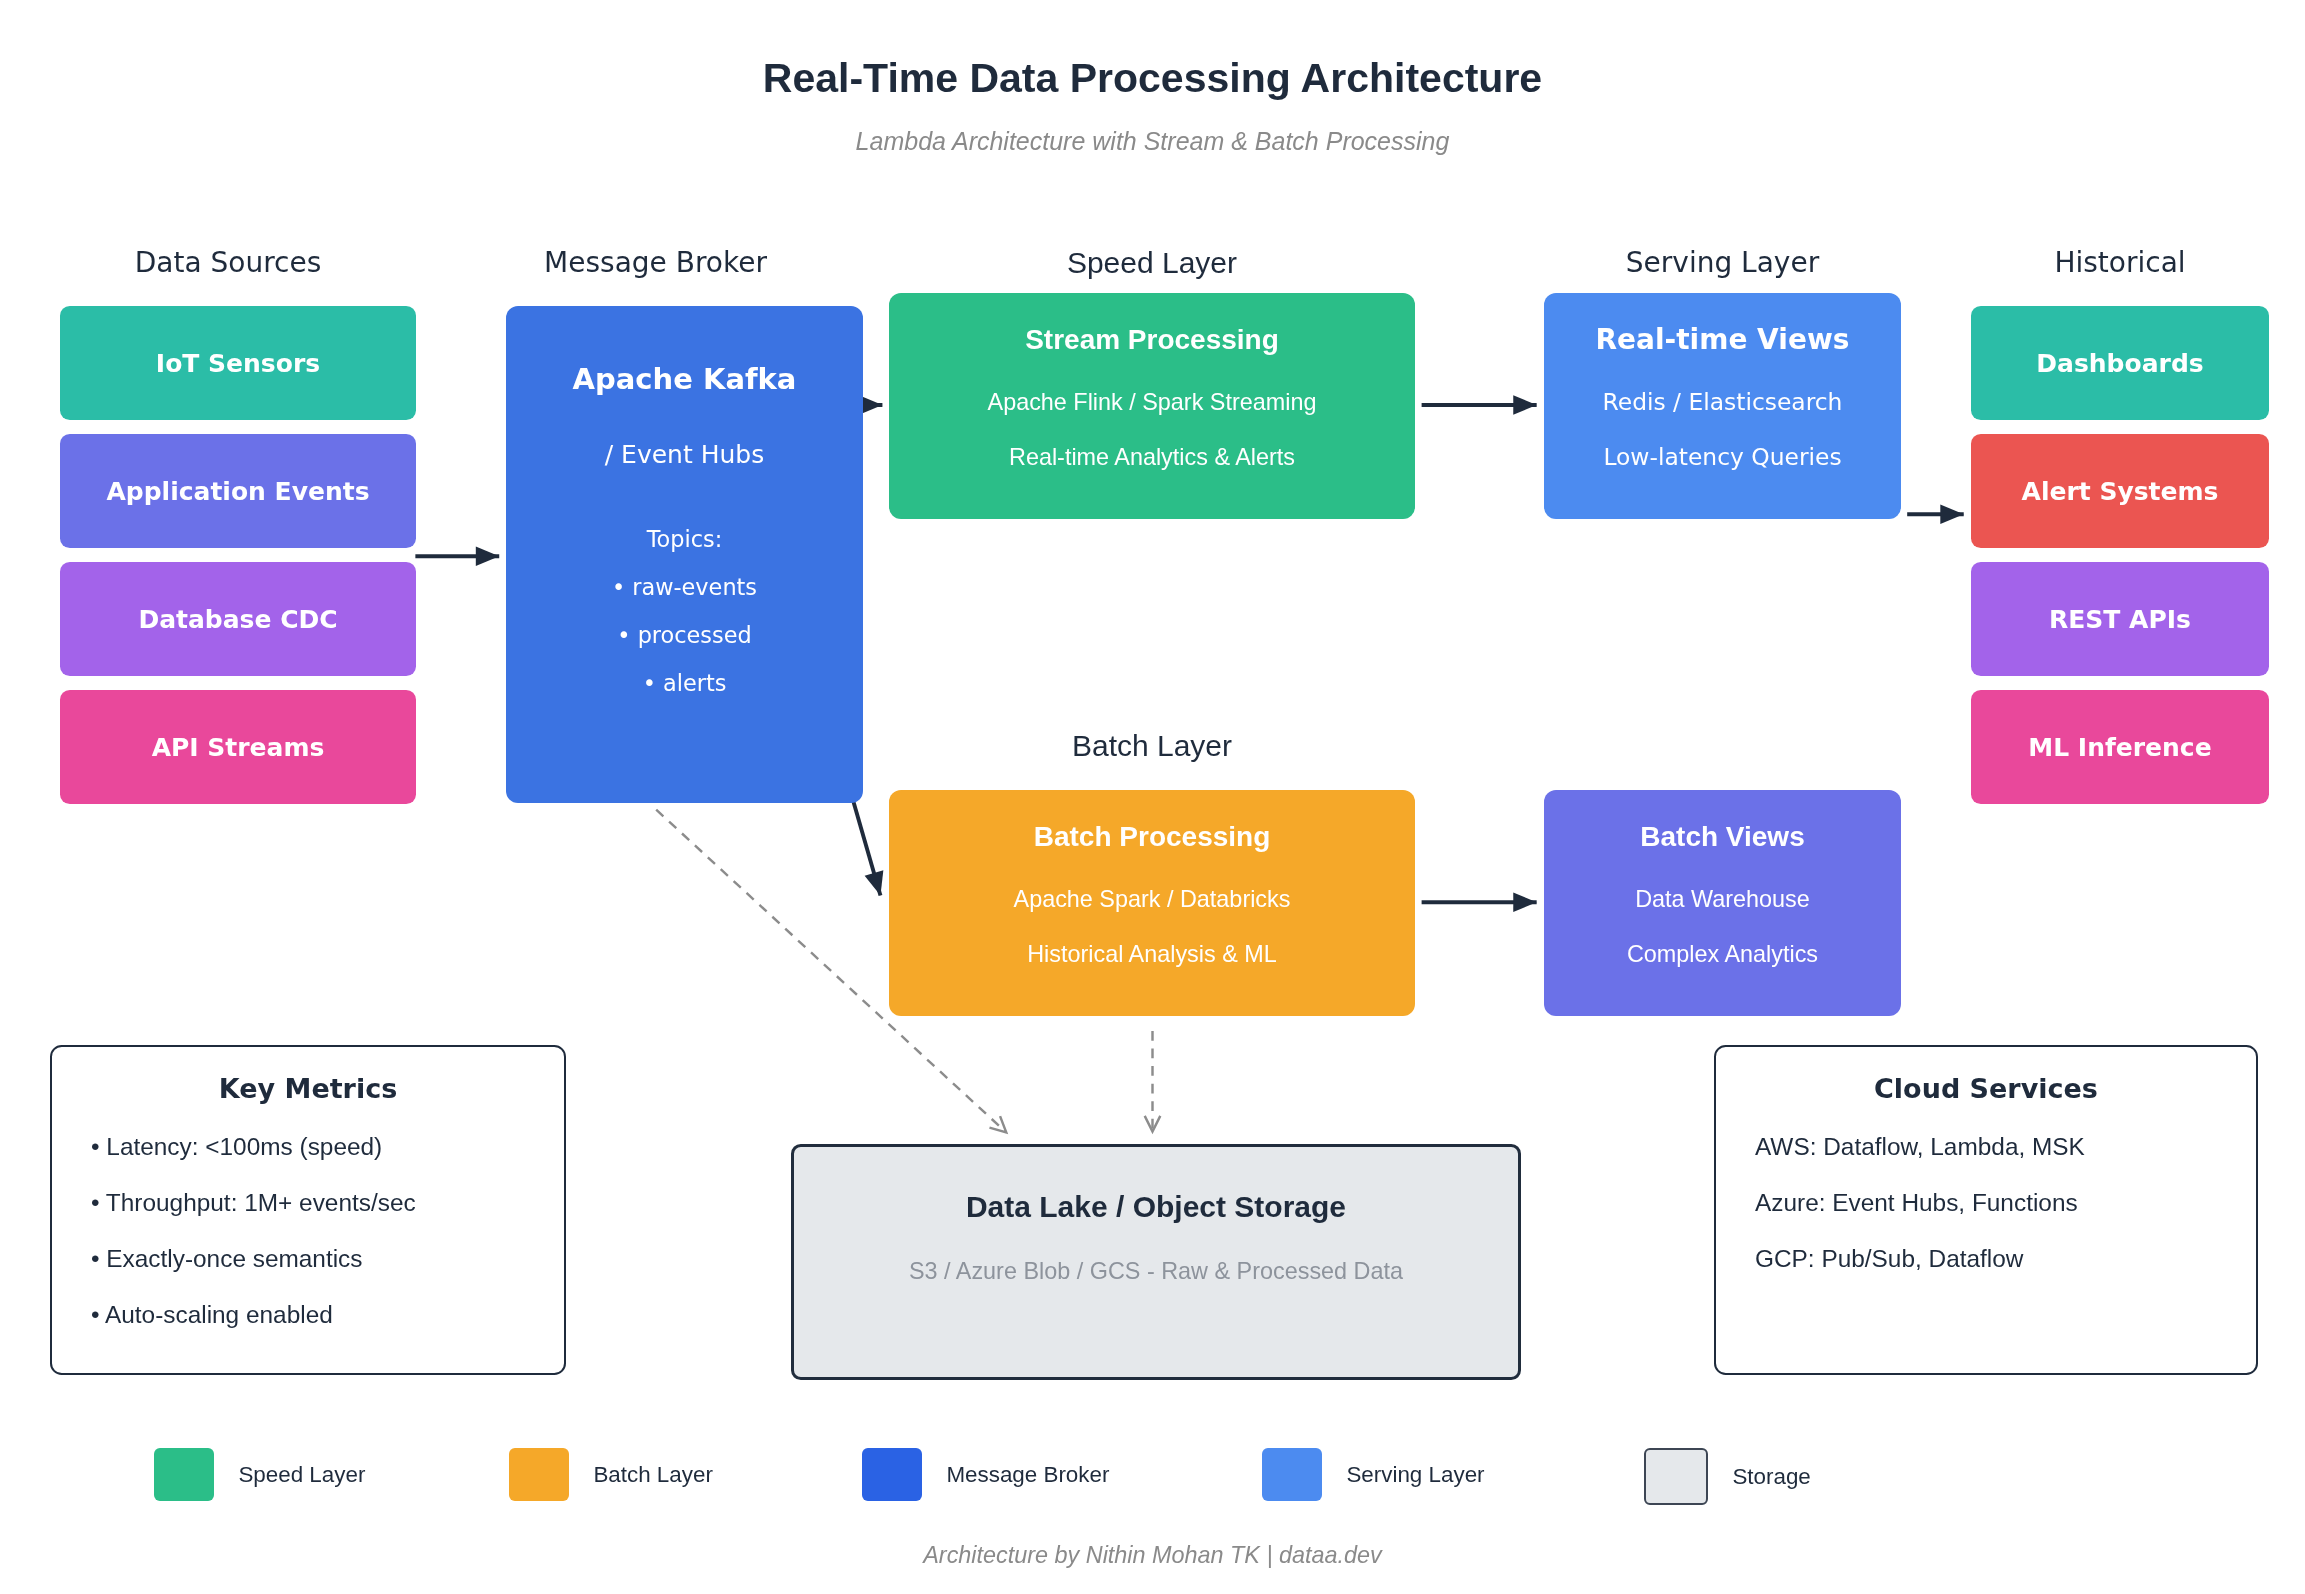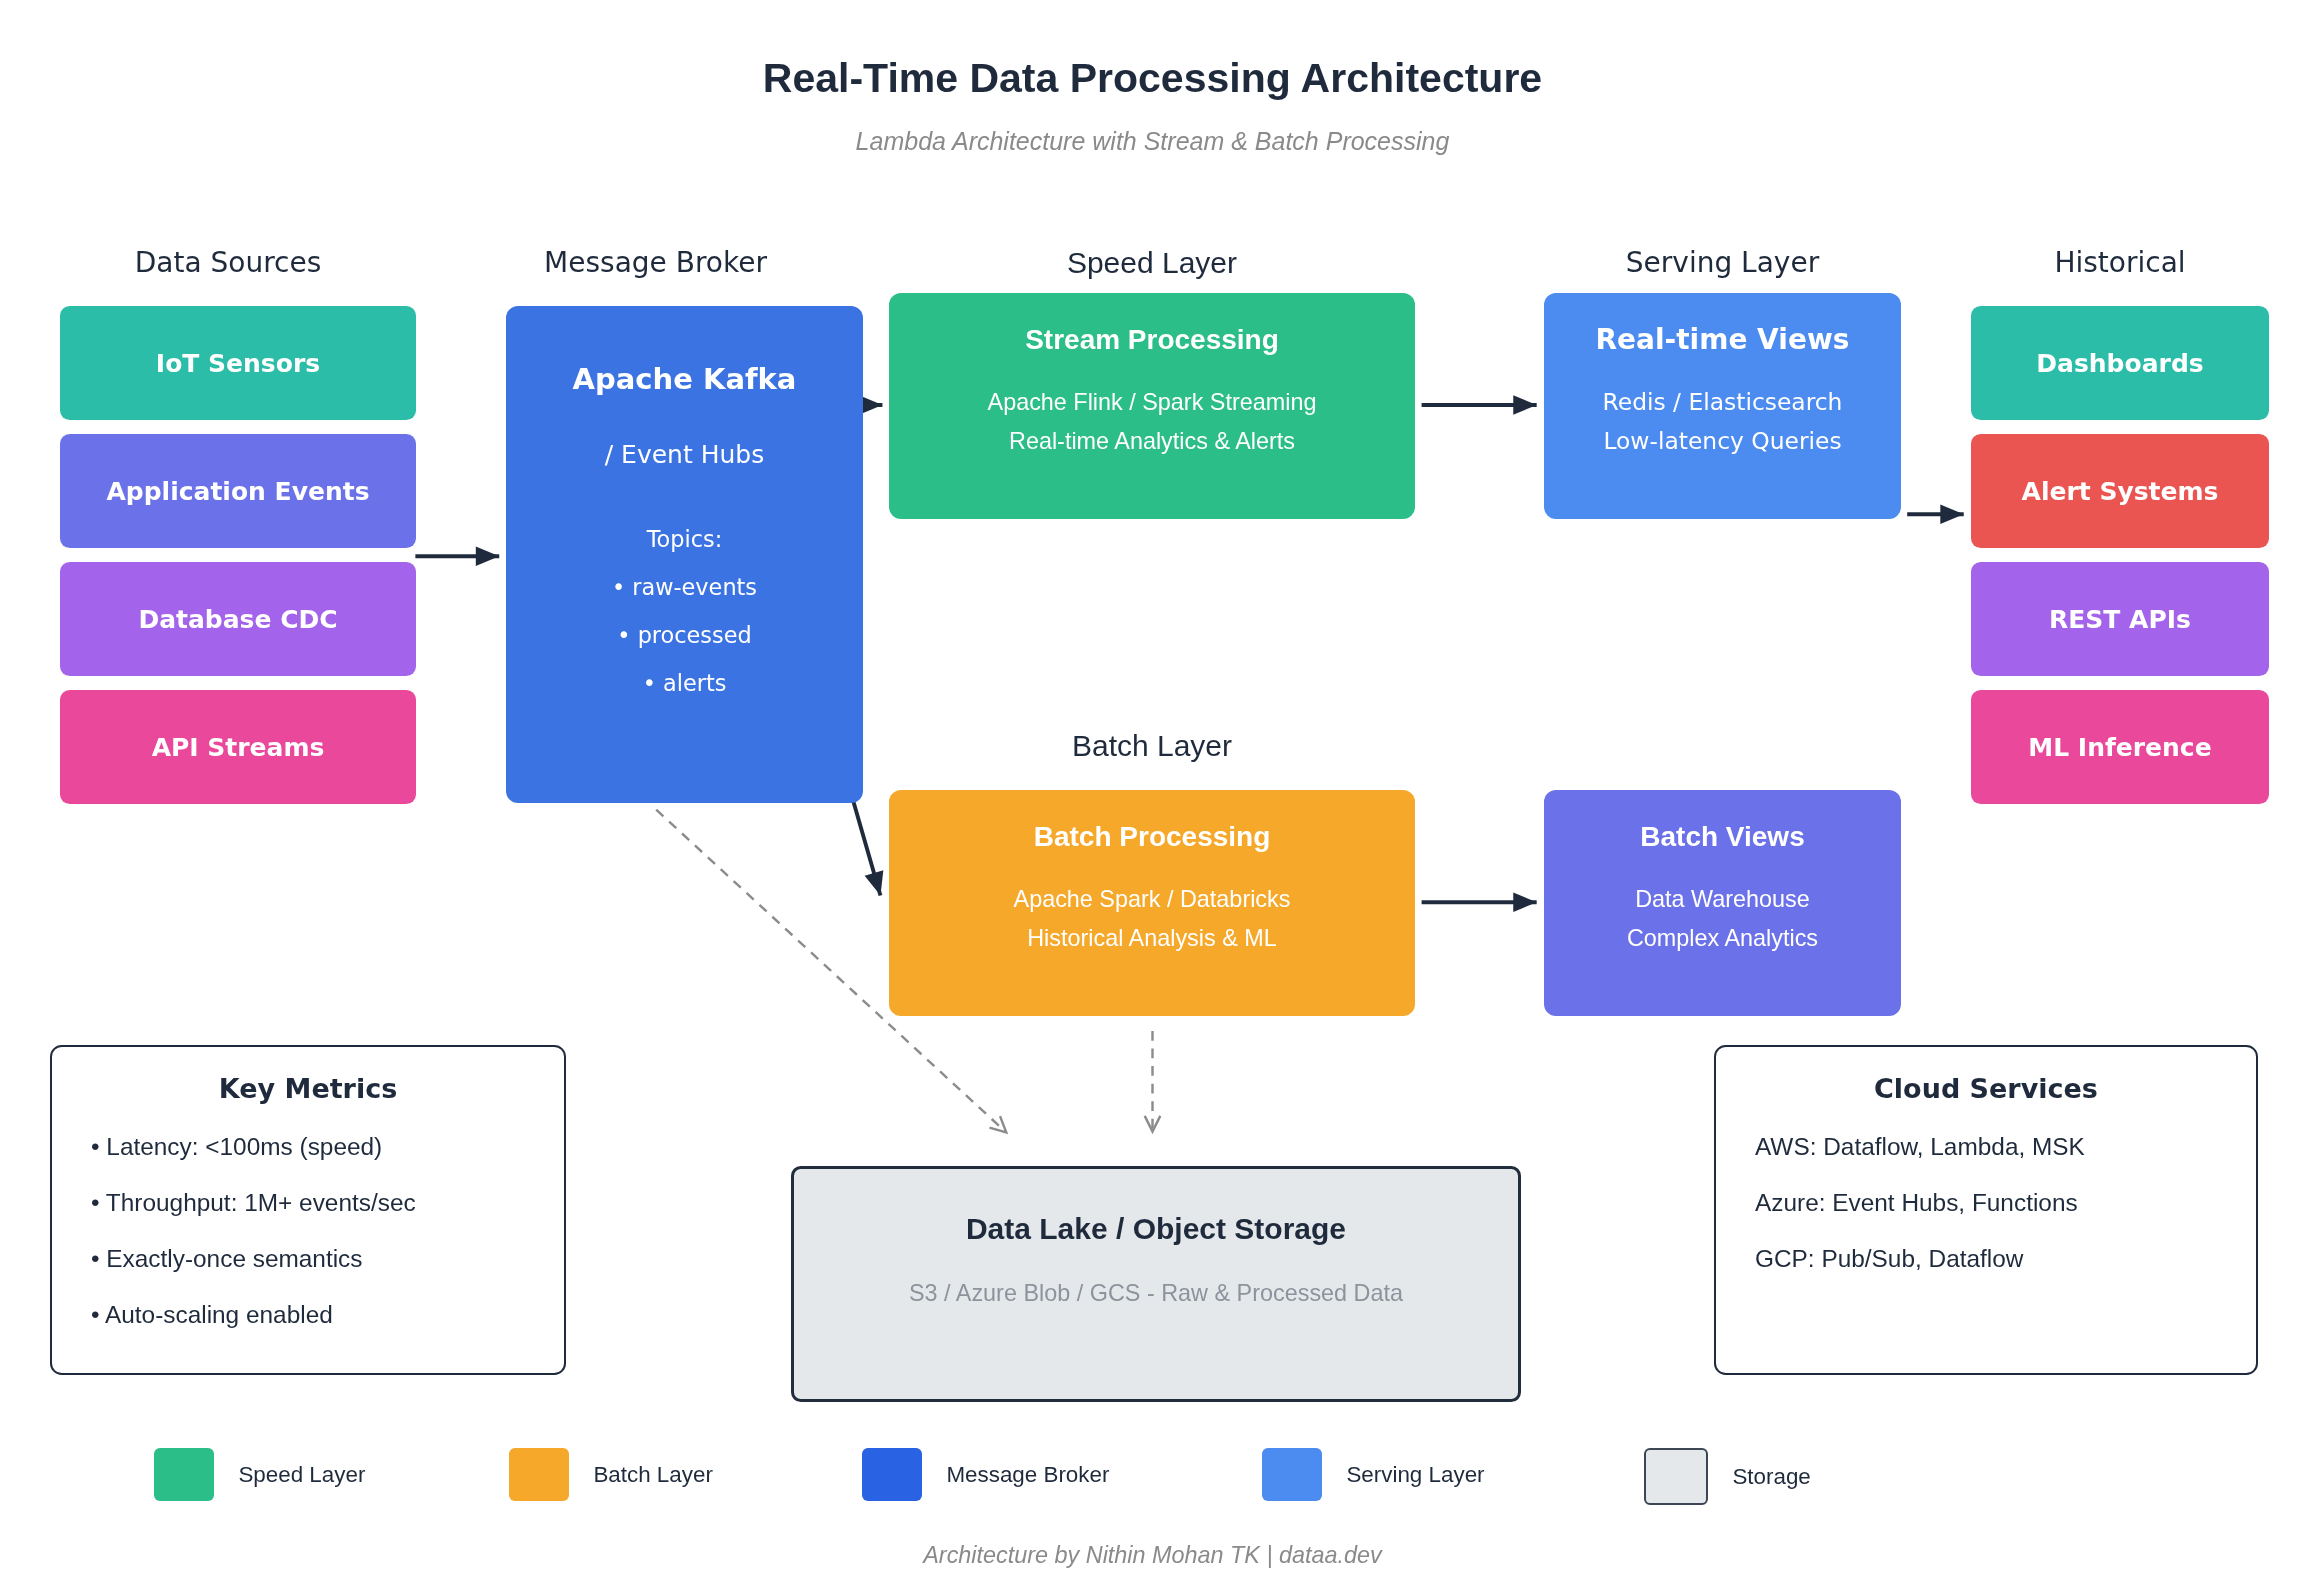--- a/index.html
+++ b/index.html
@@ -38,33 +38,33 @@
   .k-sub{font-size:25px;margin-top:44px;line-height:29px;}
   .k-topics{font-size:22.4px;margin-top:57px;line-height:27px;}
   .k-item{font-size:22.4px;margin-top:21px;line-height:27px;}
 
   #speed{left:889px;top:293px;width:526px;height:226px;background:var(--c-green);font-family:"Liberation Sans",sans-serif;}
   #serving{left:1544px;top:293px;width:357px;height:226px;background:var(--c-serving_blue);}
   #batch{left:889px;top:790px;width:526px;height:226px;background:var(--c-orange);font-family:"Liberation Sans",sans-serif;}
   #batchviews{left:1544px;top:790px;width:357px;height:226px;background:var(--c-indigo);font-family:"Liberation Sans",sans-serif;}
   .p-title{font-weight:bold;font-size:28px;padding-top:30px;line-height:34px;}
   .p-line{font-size:23.4px;line-height:27px;margin-top:32px;}
-  .p-line + .p-line{margin-top:12px;}
+  .p-line + .p-line{margin-top:28px;}
 
   .outline{position:absolute;background:#ffffff;border:2.9px solid var(--c-ink);border-radius:11.7px;color:var(--c-ink);}
   #metrics{left:50px;top:1045px;width:512px;height:326px;}
   #cloud{left:1714px;top:1045px;width:540px;height:326px;}
   .o-title{text-align:center;font-weight:bold;font-size:27px;padding-top:25px;line-height:33px;}
   .o-item{font-family:"Liberation Sans",sans-serif;font-size:24.4px;line-height:29px;margin:27px 0 0 39px;text-align:left;}
   #metrics .o-item:first-of-type{margin-top:25px;}
   #cloud .o-item:first-of-type{margin-top:29px;}
 
   #lake{left:791px;top:1144px;width:724px;height:230px;background:var(--c-storage_bg);
         border:3.9px solid var(--c-lake_border);border-radius:9.8px;text-align:center;
-        font-family:"Liberation Sans",sans-serif;margin-top:22px;}
+        font-family:"Liberation Sans",sans-serif;}
   .lake-title{color:var(--c-ink);font-weight:bold;font-size:30px;padding-top:41px;line-height:37px;}
   .lake-sub{color:#8d939c;font-size:23.4px;margin-top:33px;line-height:27px;}
 
   .leg{position:absolute;top:1448px;display:flex;align-items:center;gap:24.4px;}
   .leg .sw{width:60px;height:53px;border-radius:5.9px;}
   .leg .lb{font-family:"Liberation Sans",sans-serif;font-size:22.4px;color:var(--c-ink);white-space:nowrap;}
   #leg1{left:154px}#leg2{left:509px}#leg3{left:862px}#leg4{left:1262px}#leg5{left:1644px}
   .sw-storage{background:var(--c-storage_bg);border:2px solid var(--c-storage_border);}
 </style>
 </head>

